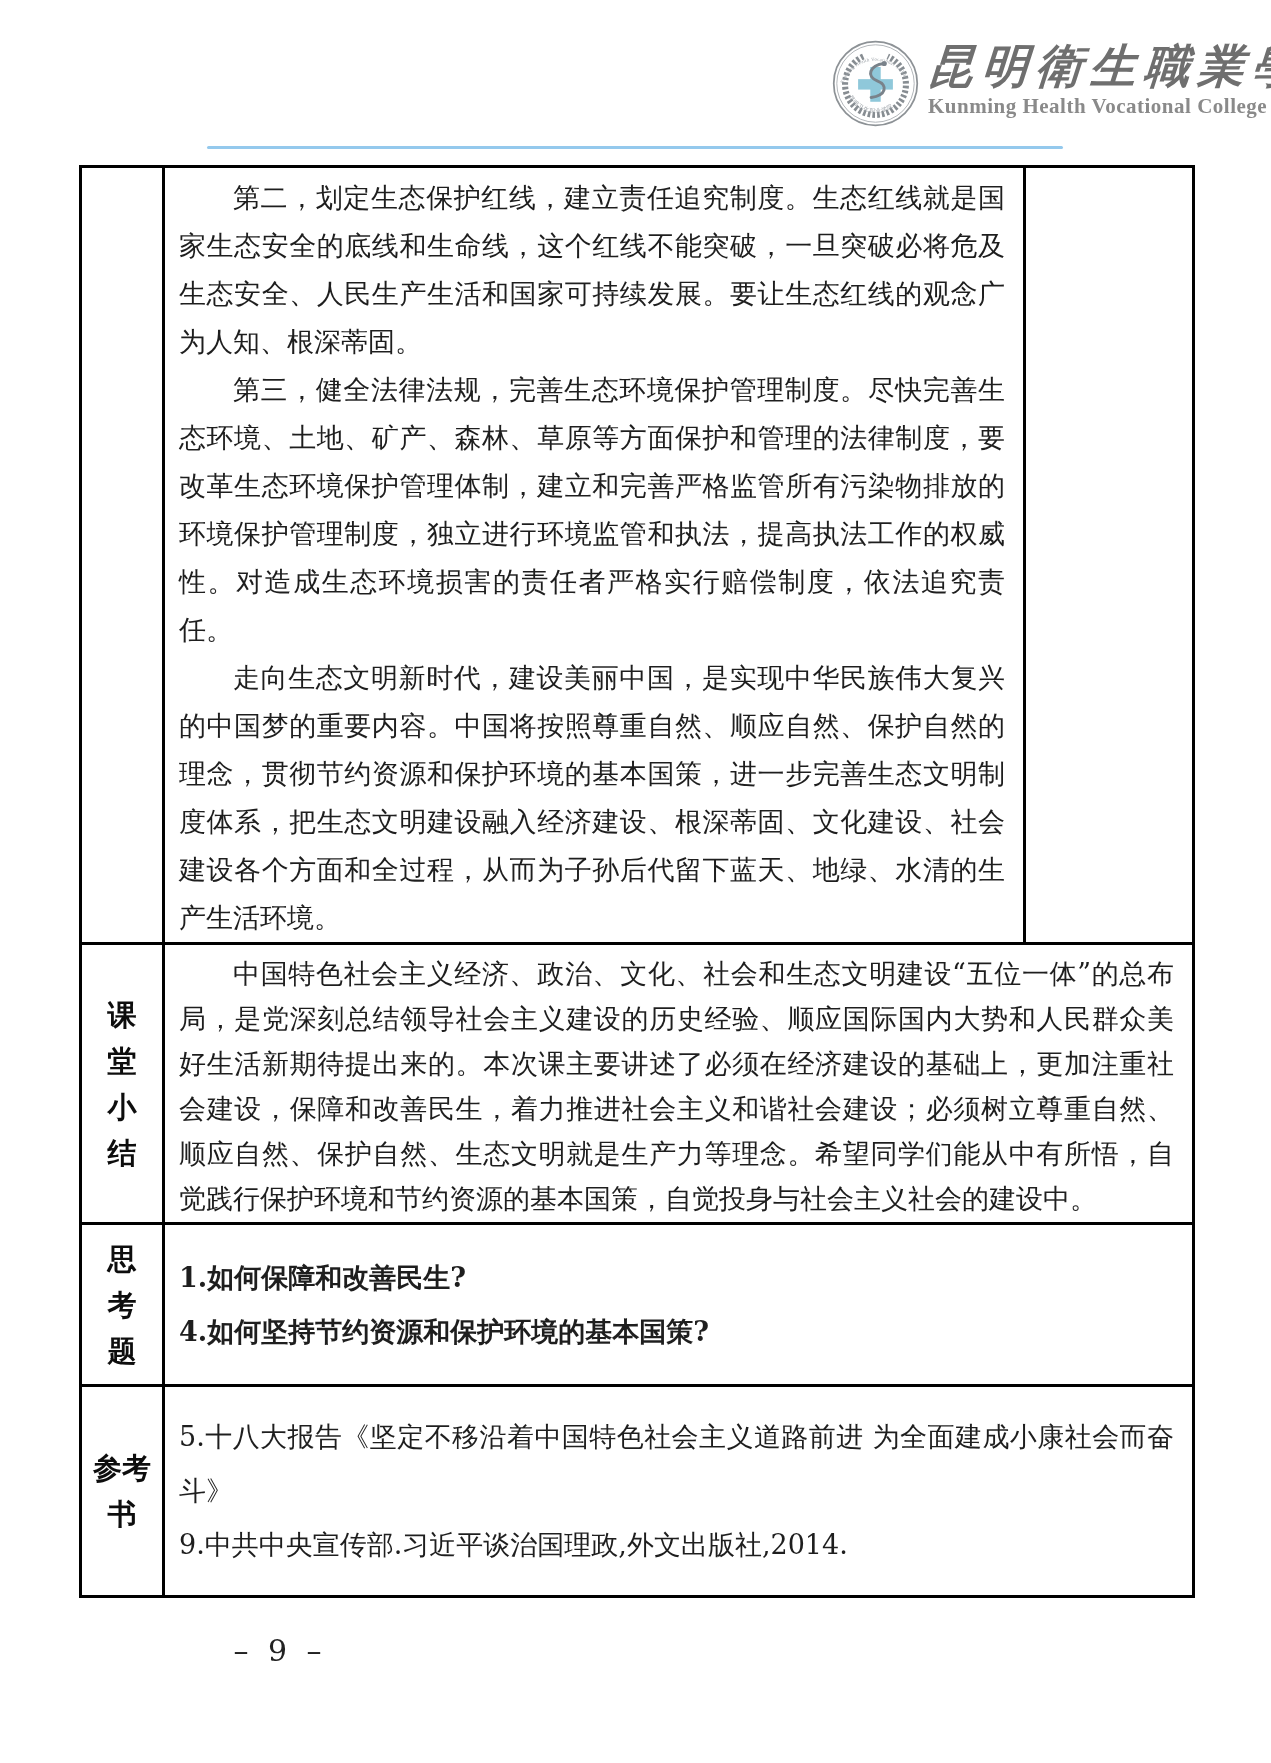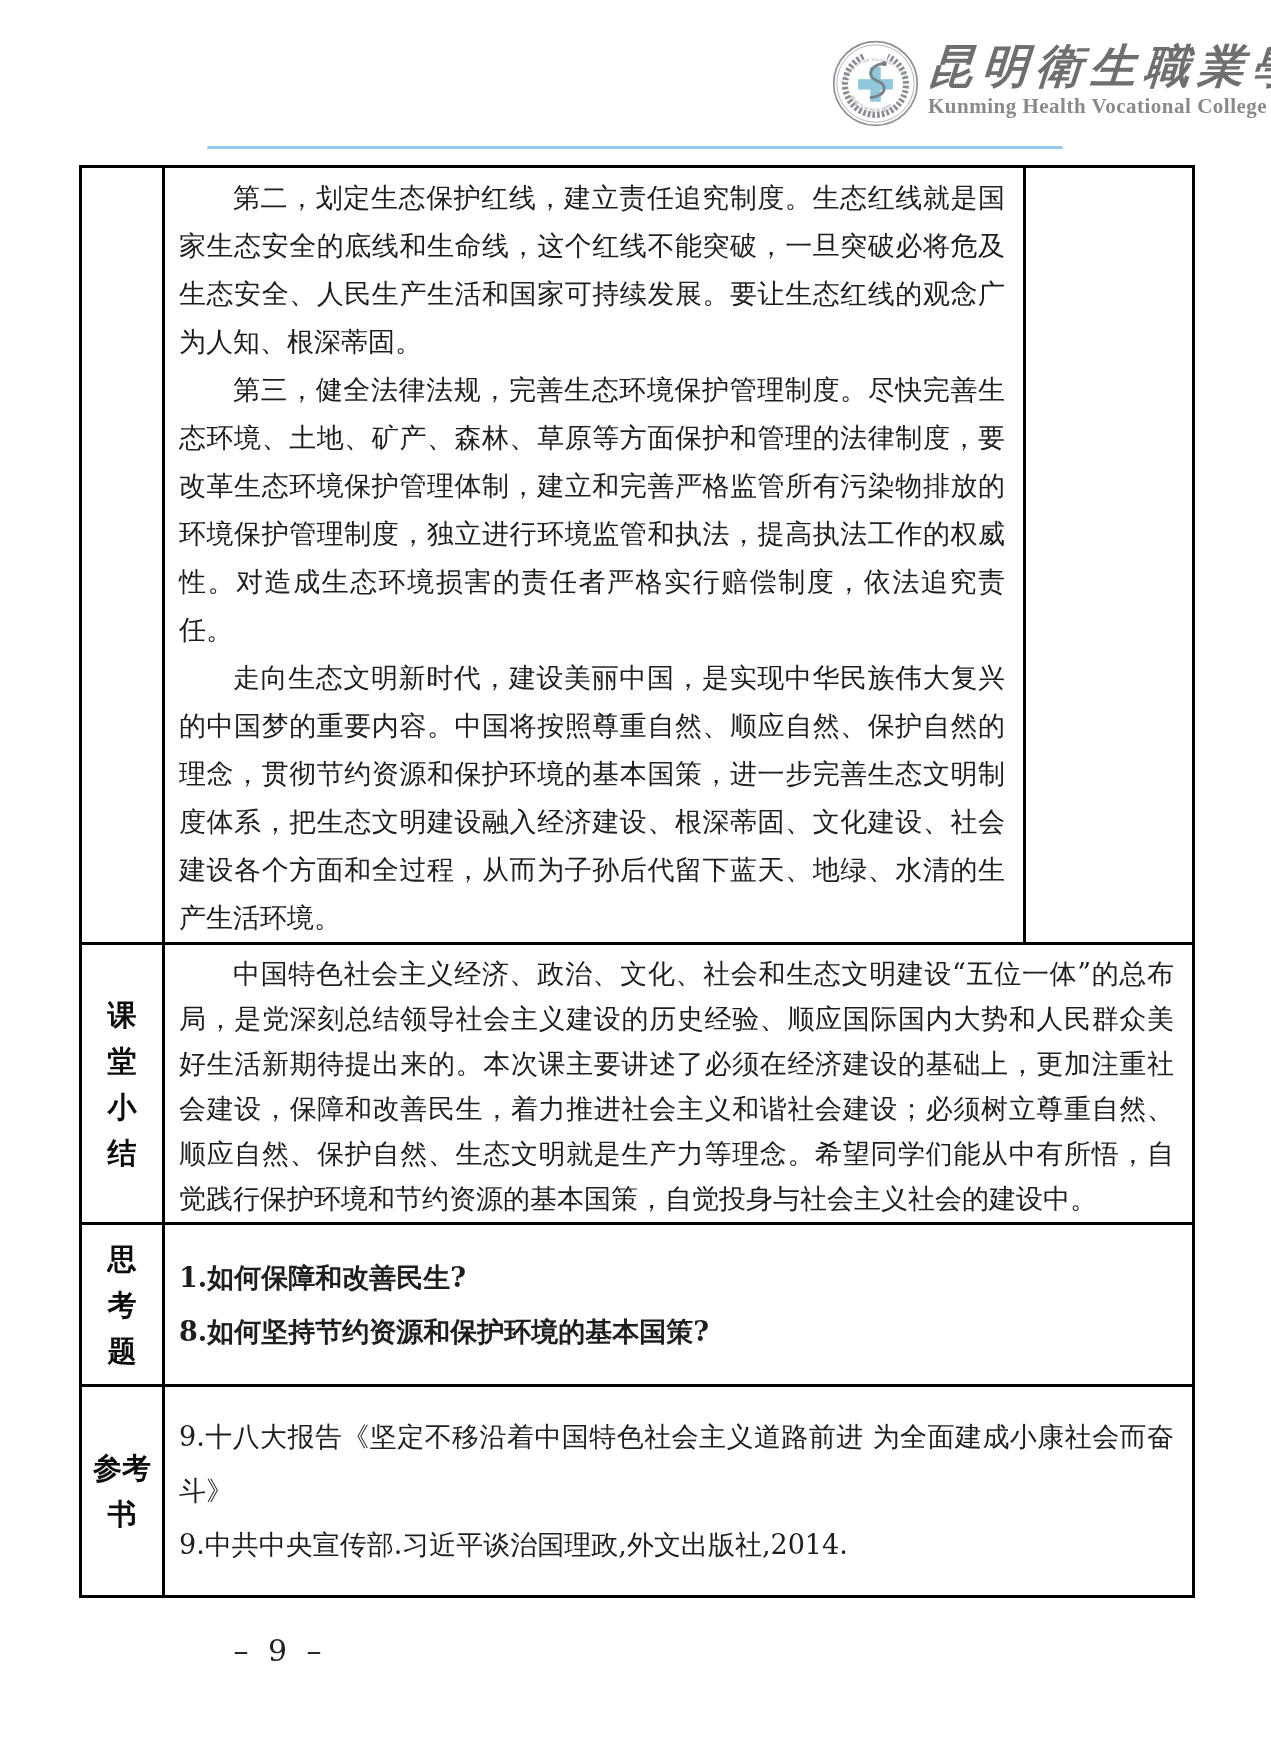--- a/index.html
+++ b/index.html
@@ -107,29 +107,29 @@
         <p class="para">中国特色社会主义经济、政治、文化、社会和生态文明建设“五位一体”的总布局，是党深刻总结领导社会主义建设的历史经验、顺应国际国内大势和人民群众美好生活新期待提出来的。本次课主要讲述了必须在经济建设的基础上，更加注重社会建设，保障和改善民生，着力推进社会主义和谐社会建设；必须树立尊重自然、顺应自然、保护自然、生态文明就是生产力等理念。希望同学们能从中有所悟，自觉践行保护环境和节约资源的基本国策，自觉投身与社会主义社会的建设中。</p>
       </td>
     </tr>
 
     <tr class="row3" style="height:162px">
       <td class="label-cell">思
 考
 题</td>
       <td class="content-cell" colspan="2">
         <div>1.如何保障和改善民生?</div>
-        <div>8.如何坚持节约资源和保护环境的基本国策?</div>
+        <div>4.如何坚持节约资源和保护环境的基本国策?</div>
       </td>
     </tr>
 
     <tr class="row4" style="height:211px">
       <td class="label-cell">参考
 书</td>
       <td class="content-cell" colspan="2">
-        <div>9.十八大报告《坚定不移沿着中国特色社会主义道路前进 为全面建成小康社会而奋斗》</div>
+        <div>5.十八大报告《坚定不移沿着中国特色社会主义道路前进 为全面建成小康社会而奋斗》</div>
         <div>9.中共中央宣传部.习近平谈治国理政,外文出版社,2014.</div>
       </td>
     </tr>
   </tbody>
     </table>
 
   <div class="page-number">– 9 –</div>
 
 </div>
 

